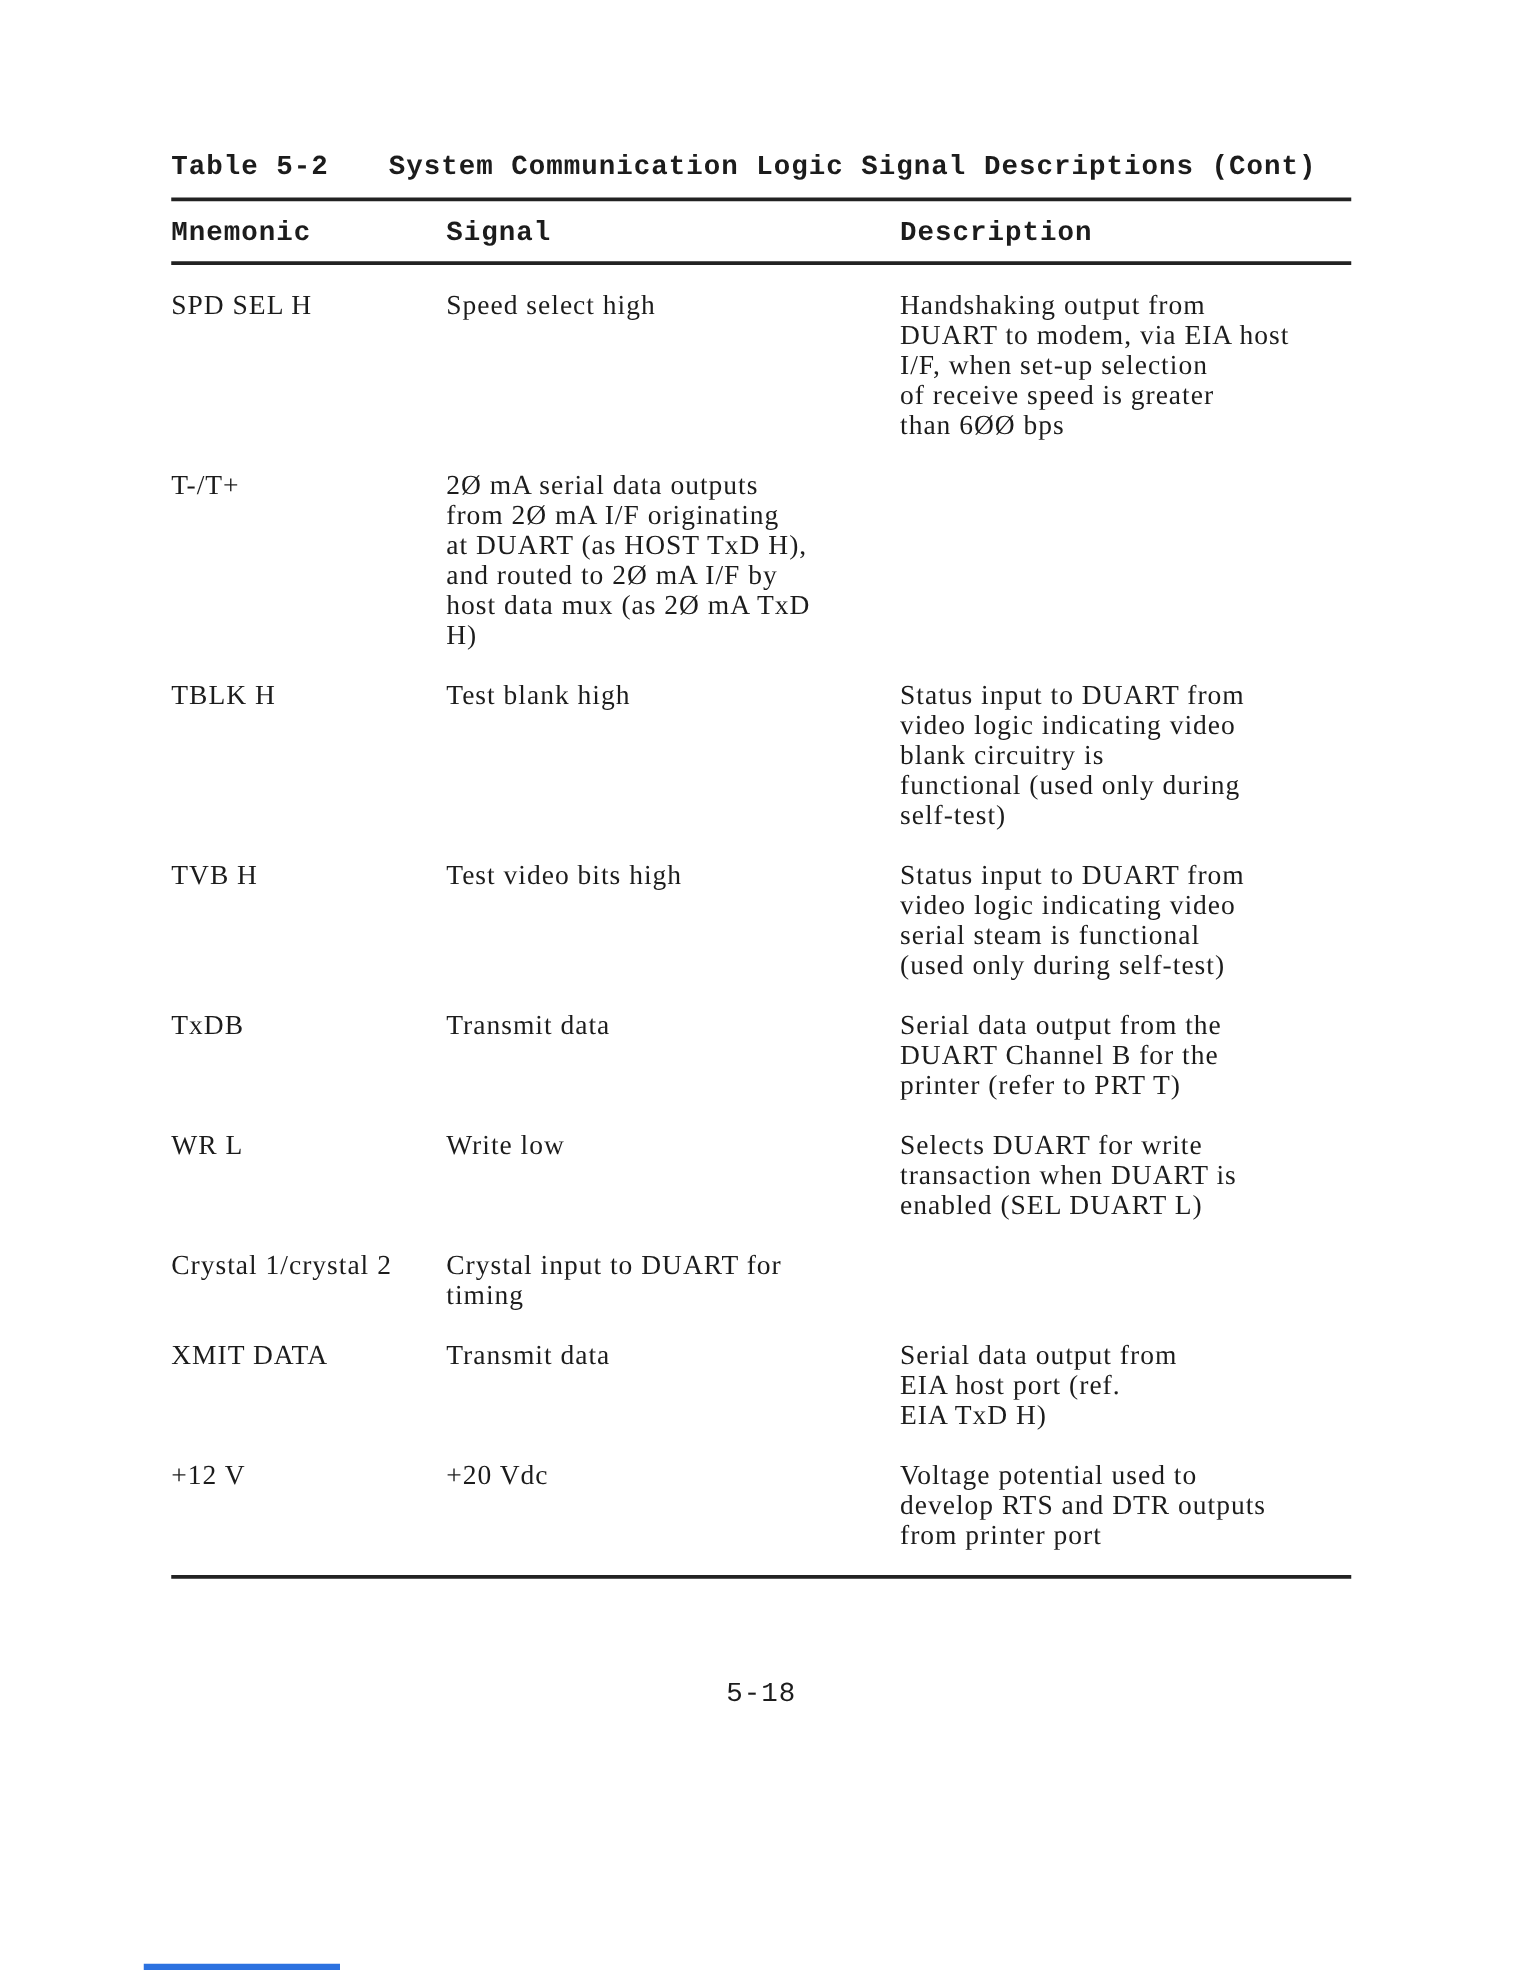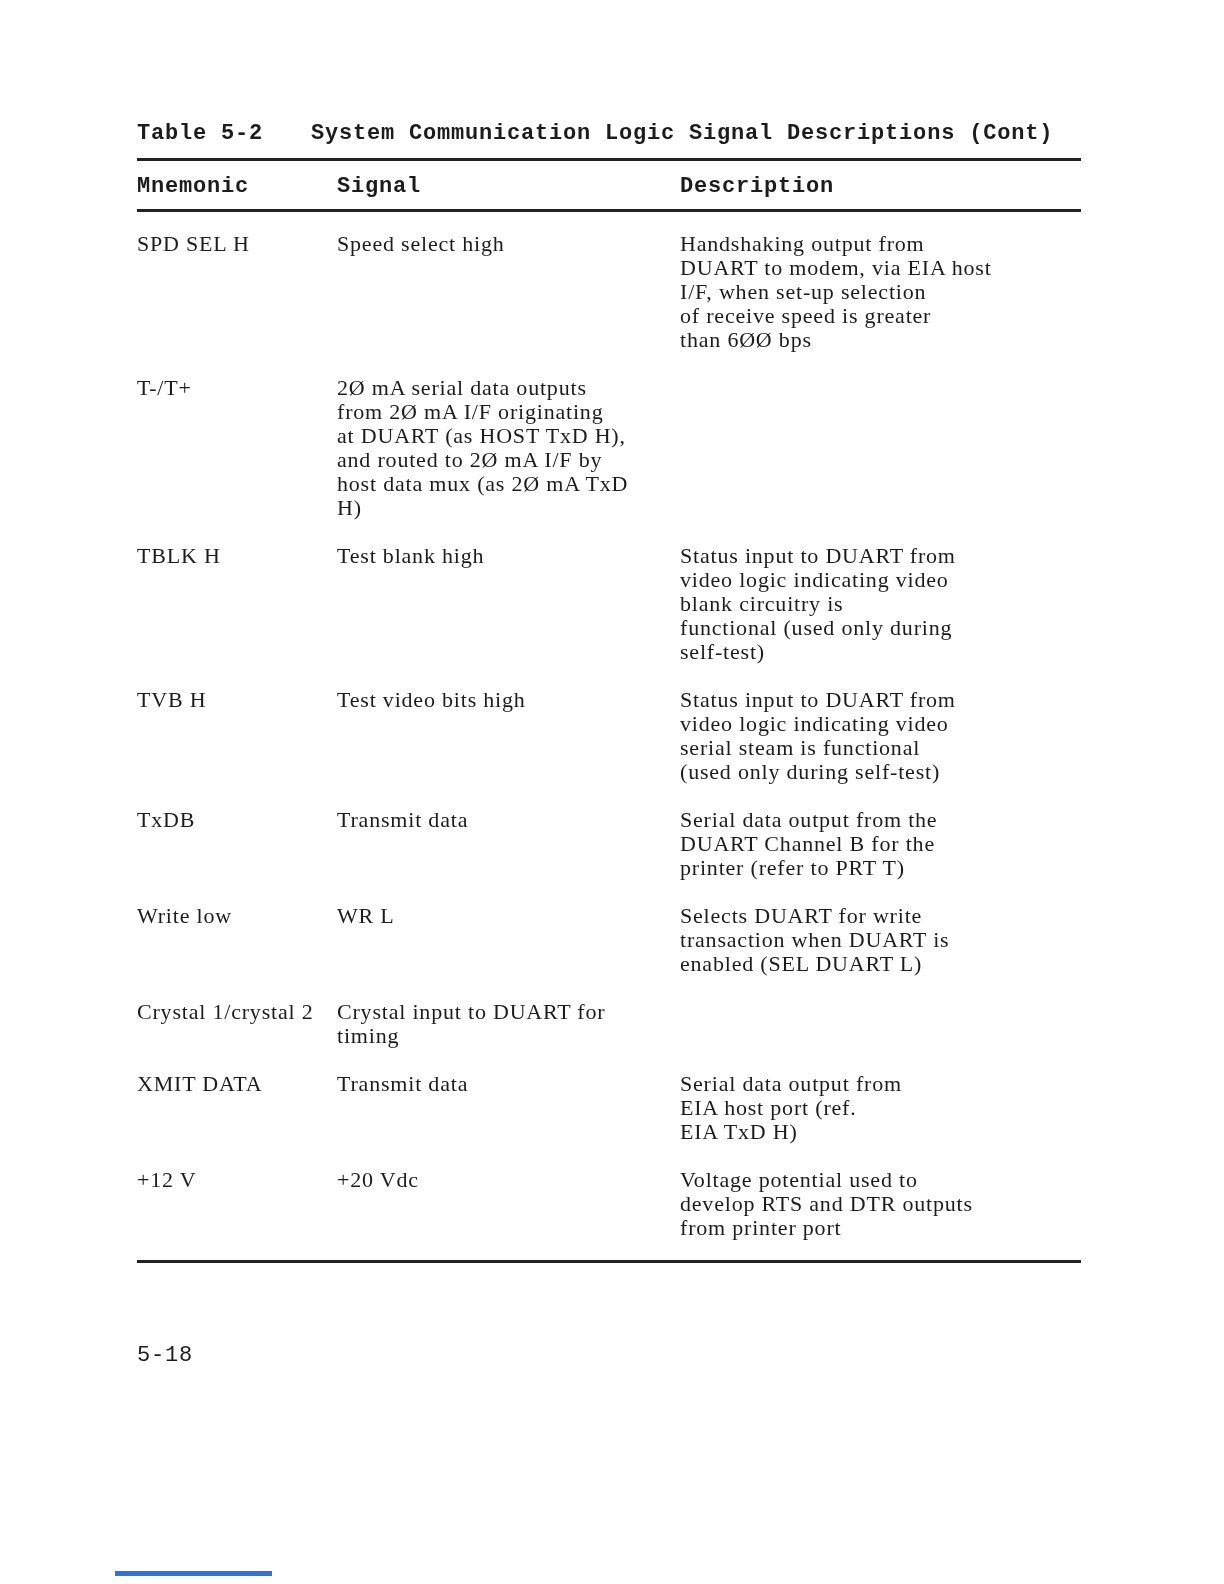--- a/index.html
+++ b/index.html
@@ -29,32 +29,34 @@
   }
   .rule-top { margin-top: 12px; }
   .rule-mid { margin-top: 10px; }
   .rule-bottom { margin-top: 20px; }
   .grid-row {
     display: grid;
     grid-template-columns: 200px 343px 401px;
     font-size: 22px;
     letter-spacing: 0.8px;
     line-height: 24px;
+    gap: 20px;
   }
   .header-row {
     margin-top: 14px;
     font-weight: bold;
   }
   .tbody { margin-top: 20px; }
   .body-row { margin-top: 24px; font-family: Liberation Serif, serif; }
   .body-row:first-child { margin-top: 0; }
   .cell { white-space: pre-line; }
   .page-number {
     width: 944px;
     margin-top: 80px;
+    text-align: center;
     font-size: 22px;
     letter-spacing: 0.8px;
   }
   .blue-line {
     position: absolute;
     left: 115px; bottom: 8px;
     width: 157px; height: 5px;
     background: #2c72e0;
   }
 </style>
@@ -121,22 +123,22 @@
 
       <div class="grid-row body-row">
         <div class="cell">TxDB</div>
         <div class="cell">Transmit data</div>
         <div class="cell">Serial data output from the
 DUART Channel B for the
 printer (refer to PRT T)</div>
       </div>
 
       <div class="grid-row body-row">
+        <div class="cell">WR L</div>
         <div class="cell">Write low</div>
-        <div class="cell">WR L</div>
         <div class="cell">Selects DUART for write
 transaction when DUART is
 enabled (SEL DUART L)</div>
       </div>
 
       <div class="grid-row body-row">
         <div class="cell">Crystal 1/crystal 2</div>
         <div class="cell">Crystal input to DUART for
 timing</div>
       </div>

